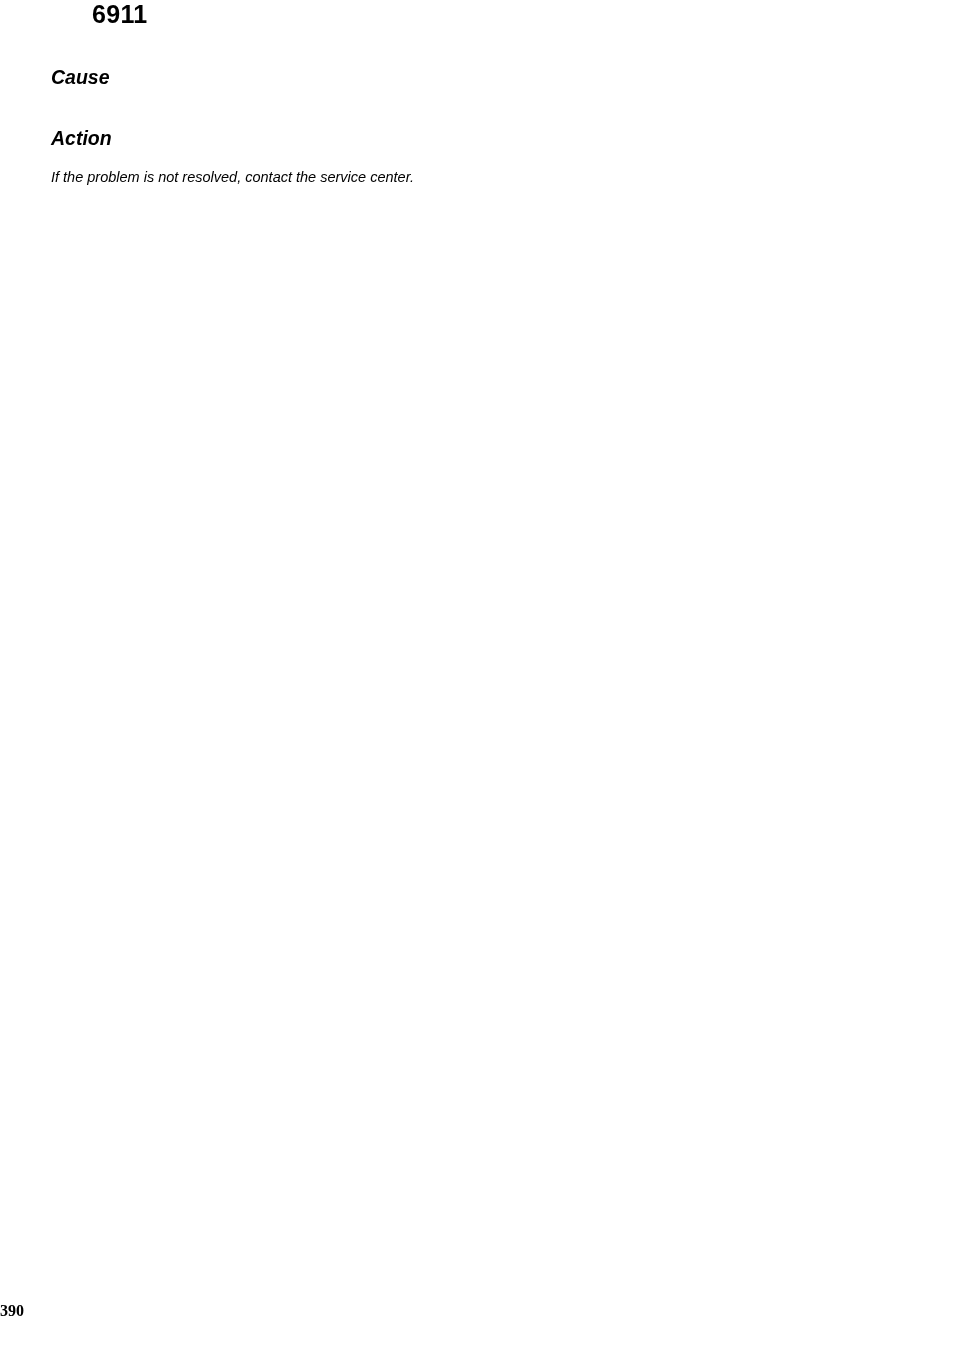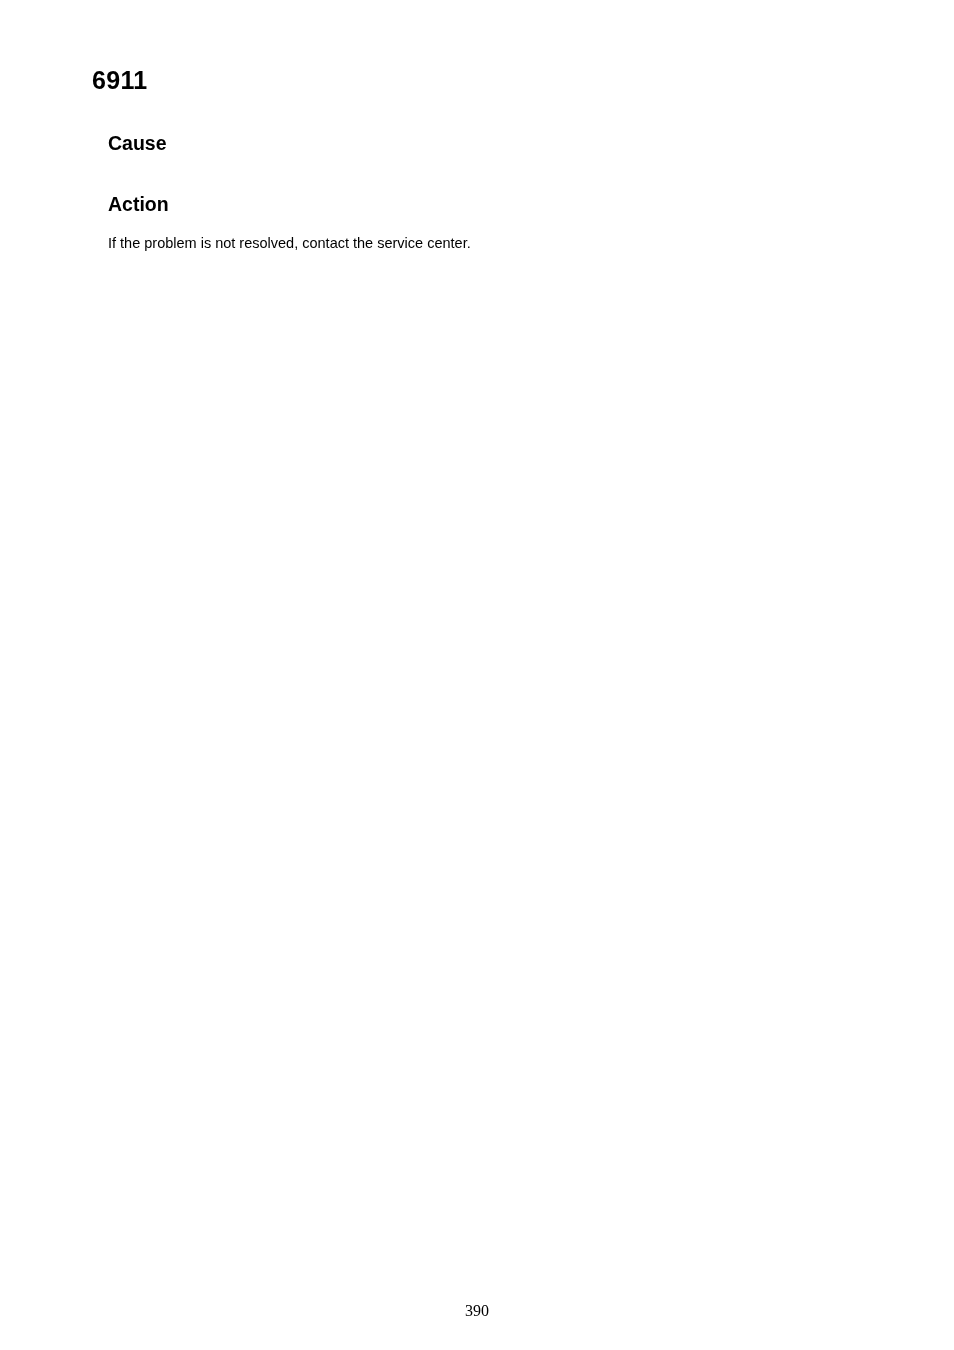--- a/index.html
+++ b/index.html
@@ -9,51 +9,52 @@
     height: 1350px;
     background: #ffffff;
     color: #000000;
     font-family: "Liberation Sans", "DejaVu Sans", sans-serif;
     position: relative;
     overflow: hidden;
   }
   .page {
     width: 100%;
     height: 100%;
-    padding-top: 66px;
     position: relative;
   }
   .doc-title {
     margin: 0 0 0 92px;
     font-size: 25px;
     line-height: 28px;
     font-weight: bold;
     letter-spacing: 0.3px;
   }
   .doc-section {
-    margin: 38px 60px 0 108px;
+    margin: 38px 60px 0 51px;
+    font-style: italic;
   }
   .section-heading {
     margin: 0 0 18px 0;
     font-size: 19.5px;
     line-height: 23px;
     font-weight: bold;
   }
   .body-paragraph {
     margin: 0 0 13px 0;
     font-size: 14.5px;
     line-height: 19px;
     font-weight: normal;
   }
   .page-footer {
     position: absolute;
     left: 0;
     bottom: 30px;
     width: 100%;
-    text-align: center;
+    text-align: left;
+    font-weight: bold;
   }
   .page-number {
     font-family: "Liberation Serif", "DejaVu Serif", serif;
     font-size: 16px;
     line-height: 19px;
   }
 </style>
 </head>
 <body>
 

